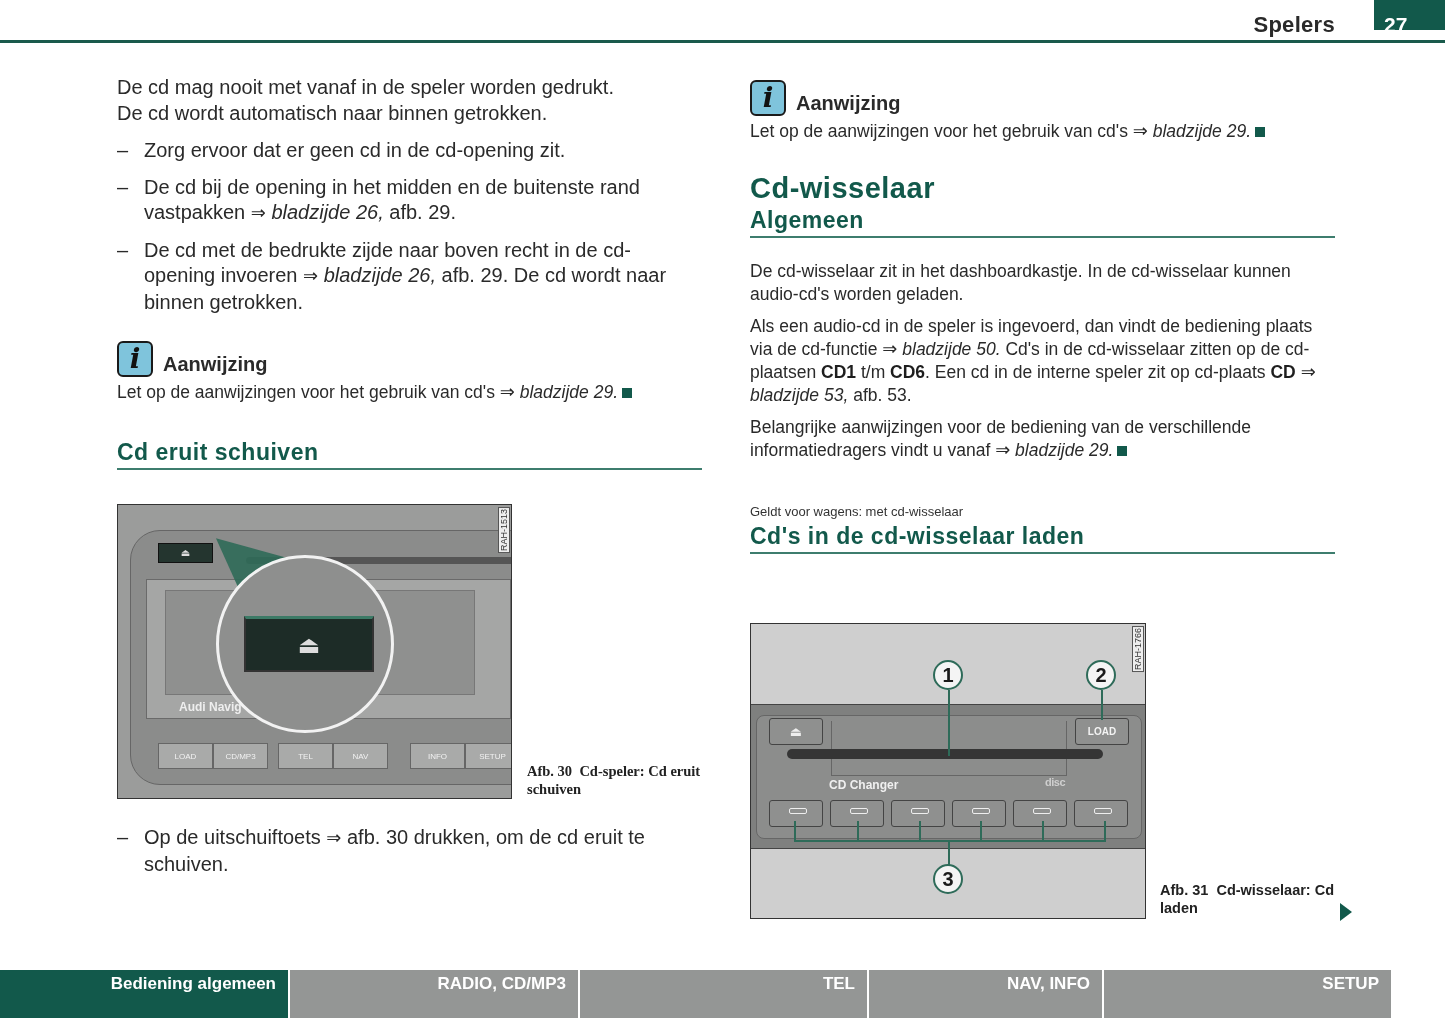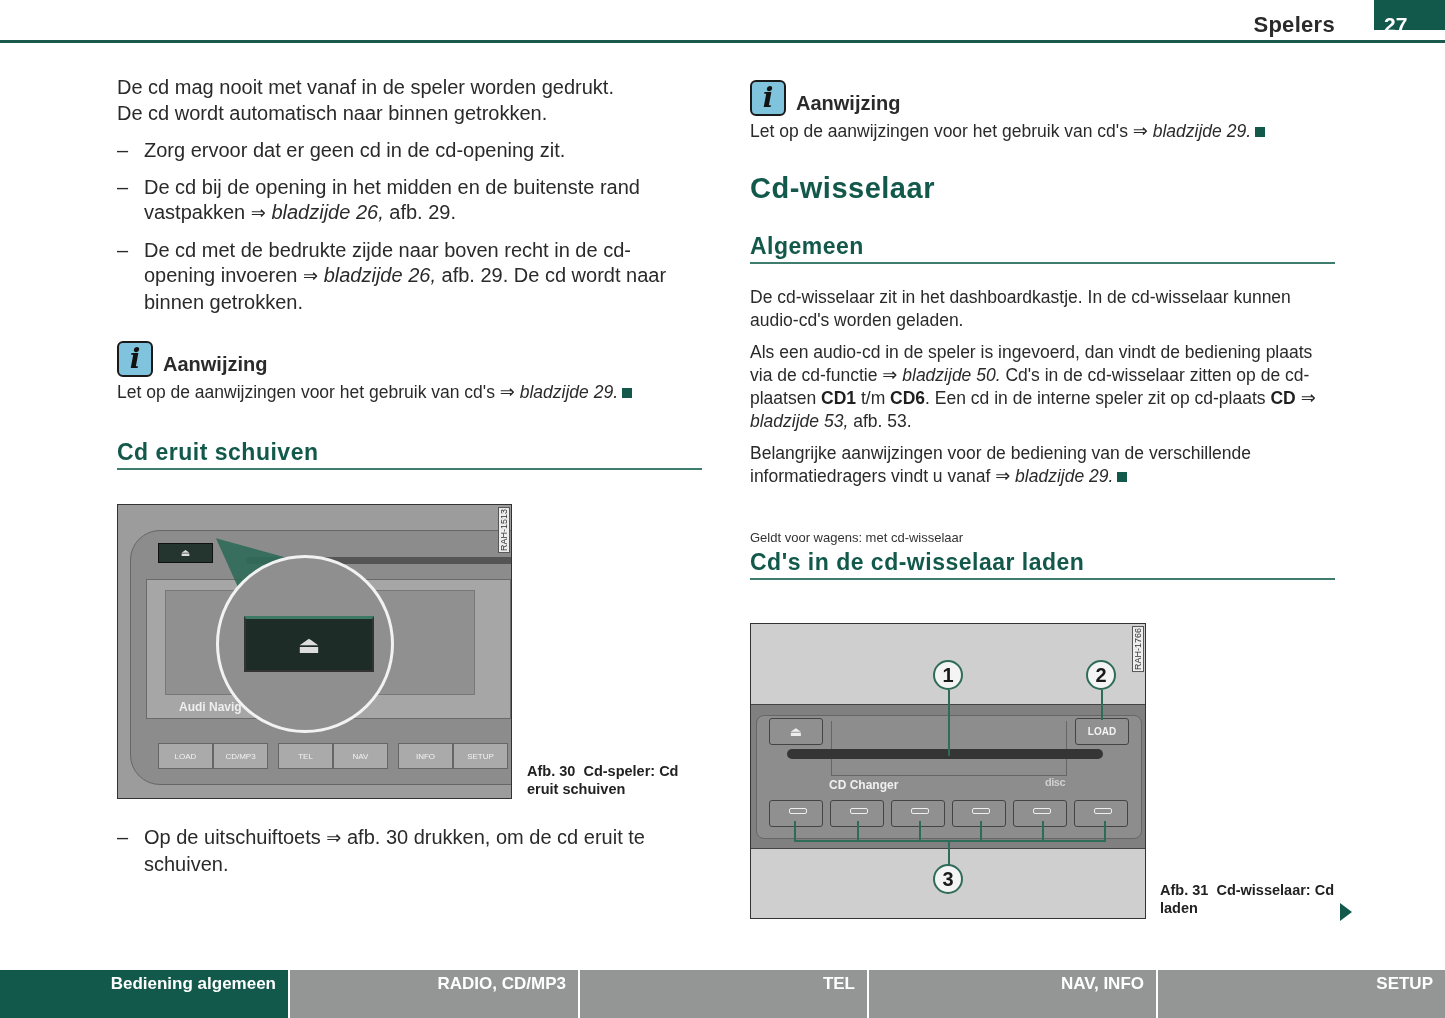--- a/index.html
+++ b/index.html
@@ -130,33 +130,33 @@
     </div>
   <div class="brand">Audi Navig</div>
   <div class="btn-row" style="left:40px">
     <div class="hbtn">LOAD</div>
     <div class="hbtn">CD/MP3</div>
   </div>
   <div class="btn-row" style="left:160px">
     <div class="hbtn">TEL</div>
     <div class="hbtn">NAV</div>
   </div>
-  <div class="btn-row" style="left:280px">
+  <div class="btn-row" style="left:292px">
     <div class="hbtn">INFO</div>
     <div class="hbtn">SETUP</div>
   </div>
   <div class="mag-pointer"></div>
   <div class="mag">
     <div class="mag-btn">
         <span>⏏</span>
       </div>
   </div>
   <div class="fig-code" style="right:1px; top:2px;">RAH-1513</div>
 </div>
-<div class="fig-caption" style="left:527px; top:762px; width:180px;">
+<div class="fig-caption" style="left:527px; top:762px; width:180px;font-family:Liberation Serif, serif;">
   <span>Afb. 30</span>&nbsp;&nbsp;<span>Cd-speler: Cd eruit schuiven</span>
 </div>
 
 <div class="bullet" style="position:absolute; left:117px; top:825px; width:590px;">
   <span class="dash">–</span>
   <span>Op de uitschuiftoets </span><span class="arrow">⇒</span><span> afb. 30 drukken, om de cd eruit te schuiven.</span>
 </div>
 
 <div class="col col-right">
   <div>
@@ -164,21 +164,21 @@
       <div class="info-icon">i</div>
       <div class="note-title">Aanwijzing</div>
     </div>
     <div class="note-text">
       <span>Let op de aanwijzingen voor het gebruik van cd's </span><span class="arrow">⇒</span>
       <em>bladzijde 29.</em><span class="endmark"></span>
     </div>
   </div>
 
   <div class="h-section h1" style="margin-top:30px">Cd-wisselaar</div>
-  <div class="h-section h2" style="margin-top:28px">Algemeen</div>
+  <div class="h-section h2" style="margin-top:2px">Algemeen</div>
 
   <p class="rbody" style="margin-top:22px">De cd-wisselaar zit in het dashboardkastje. In de cd-wisselaar kunnen audio-cd's worden geladen.</p>
   <p class="rbody" style="margin-top:9px">
     <span>Als een audio-cd in de speler is ingevoerd, dan vindt de bediening plaats via de cd-functie </span><span class="arrow">⇒</span>
     <em>bladzijde 50.</em><span> Cd's in de cd-wisselaar zitten op de cd-plaatsen </span><b>CD1</b><span> t/m </span><b>CD6</b><span>. Een cd in de interne speler zit op cd-plaats </span><b>CD</b><span class="arrow"> ⇒ </span><em>bladzijde 53,</em><span> afb. 53.</span>
   </p>
   <p class="rbody" style="margin-top:9px">
     <span>Belangrijke aanwijzingen voor de bediening van de verschillende informatiedragers vindt u vanaf </span><span class="arrow">⇒</span>
     <em>bladzijde 29.</em><span class="endmark"></span>
   </p>
@@ -223,15 +223,15 @@
 </div>
 <div class="fig-caption" style="left:1160px; top:881px; width:180px;">
   <span>Afb. 31</span>&nbsp;&nbsp;<span>Cd-wisselaar: Cd laden</span>
 </div>
 <div class="next-arrow"></div>
 
 <div class="footer">
   <div class="ftab active" style="width:290px">Bediening algemeen</div>
   <div class="ftab" style="width:290px">RADIO, CD/MP3</div>
   <div class="ftab" style="width:289px">TEL</div>
-  <div class="ftab" style="width:289px">NAV, INFO</div>
+  <div class="ftab" style="width:235px">NAV, INFO</div>
   <div class="ftab" style="width:287px; border-right:none;">SETUP</div>
 </div>
 
 </body></html>

